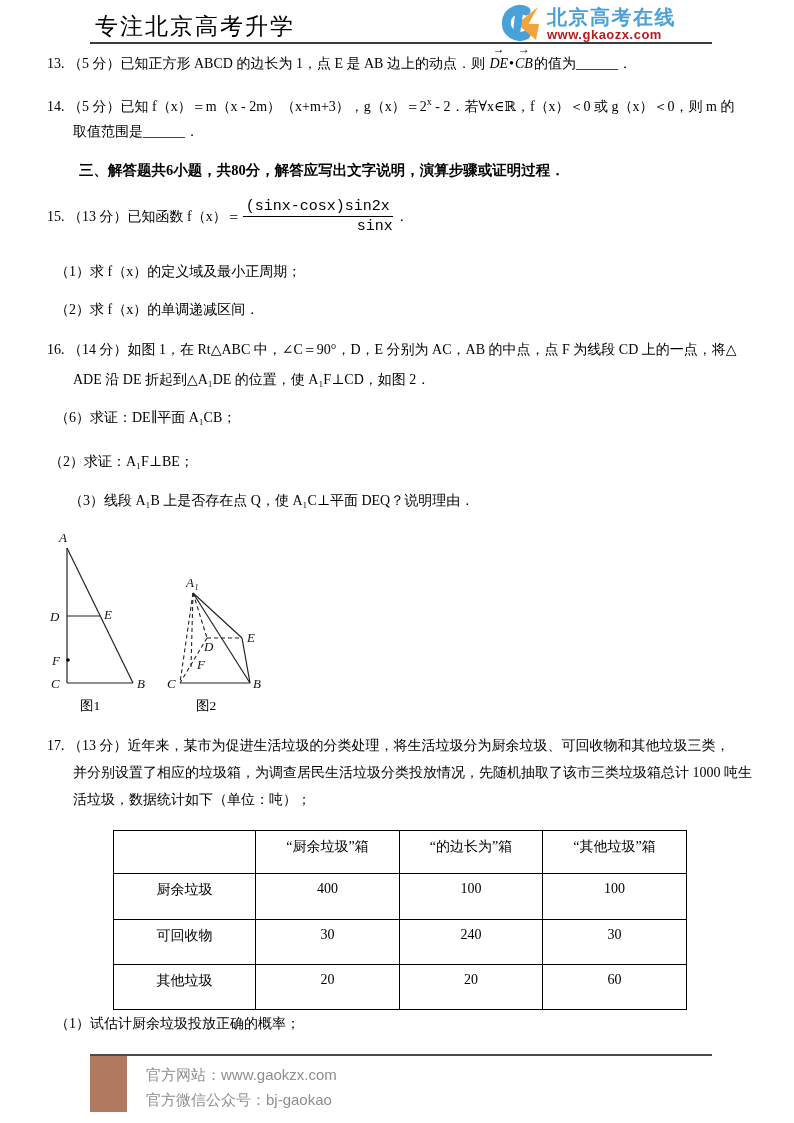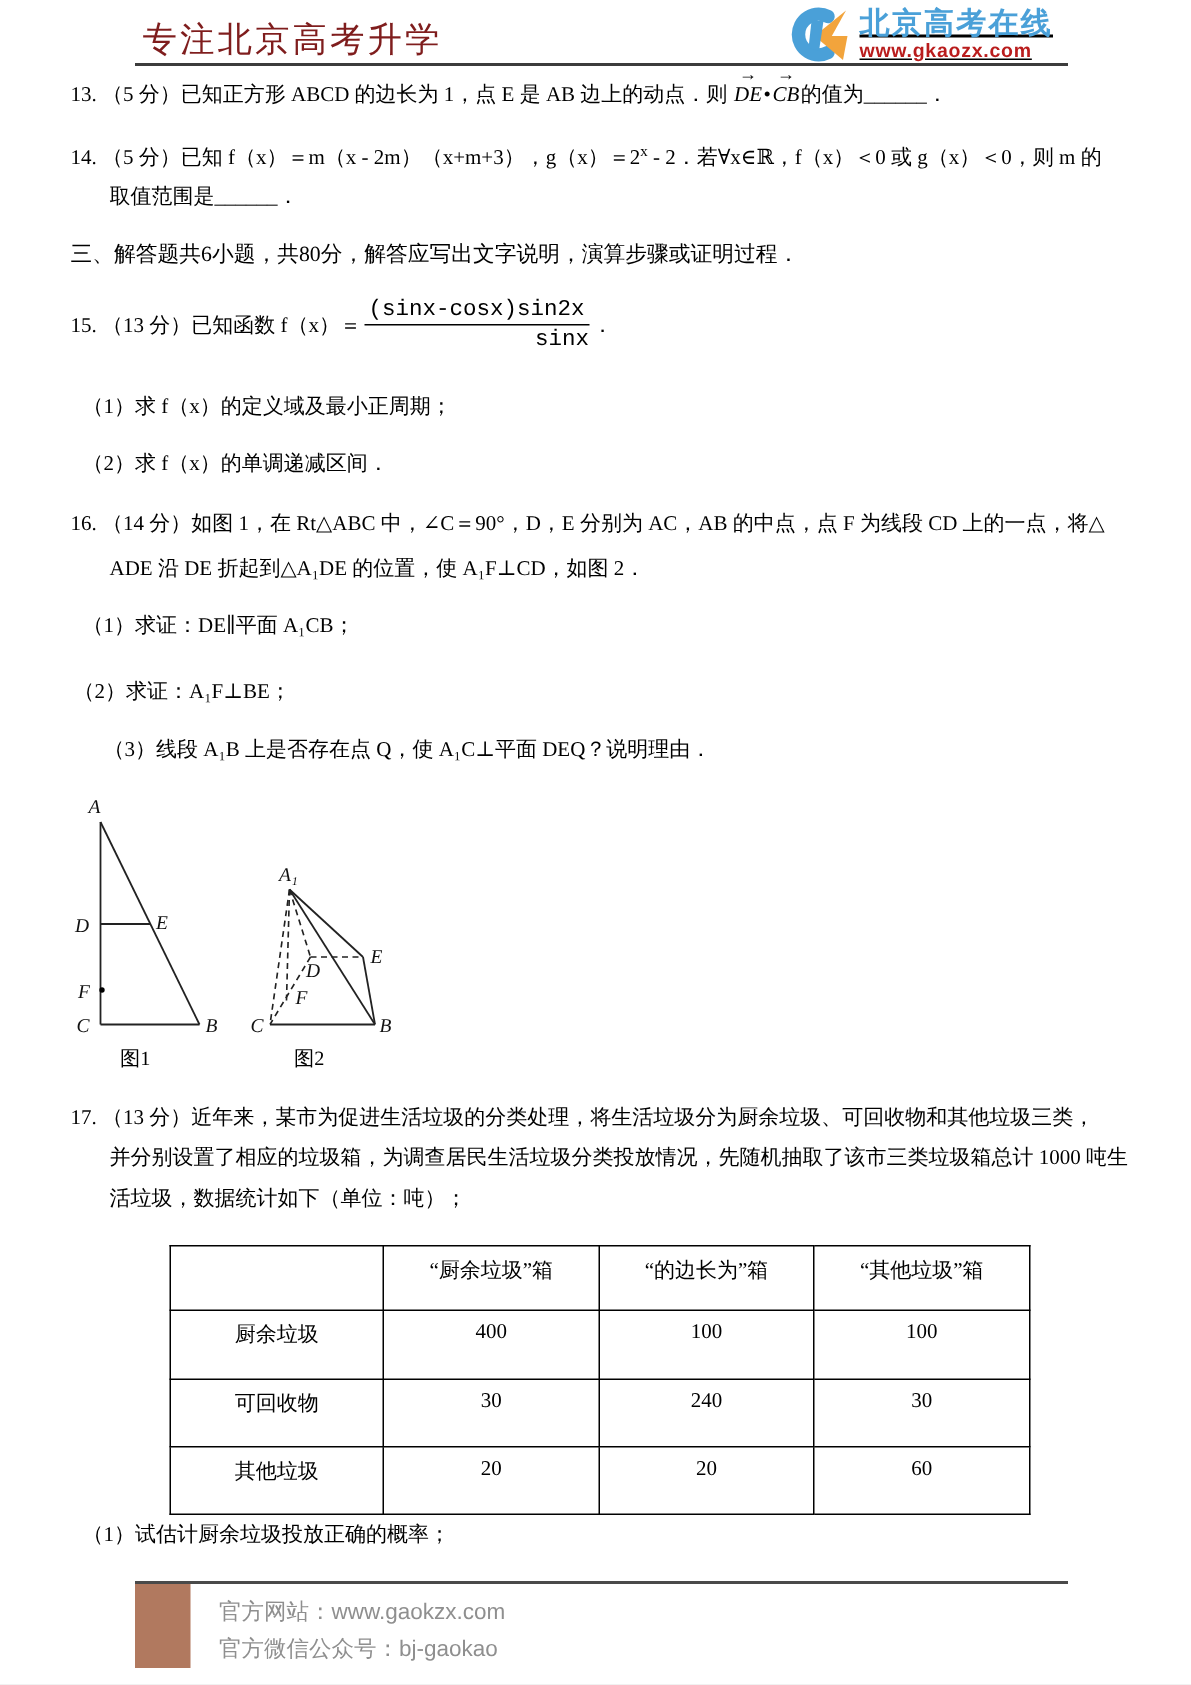--- a/index.html
+++ b/index.html
@@ -1,25 +1,25 @@
 <!DOCTYPE html>
 <html><head>
 <meta charset="utf-8">
 <style>
   html,body{margin:0;padding:0;background:#e8e8e8;}
   .page{position:relative;width:794px;height:1123px;margin:0 auto;background:#ffffff;
         font-family:"Liberation Serif","DejaVu Serif",serif;color:#000;overflow:hidden;}
   .abs{position:absolute;}
   .line{position:absolute;white-space:nowrap;font-size:14px;line-height:19px;}
-  .bold{font-weight:normal;}
+  .bold{font-weight:bold;margin-left:32px;}
   
   .tagline{position:absolute;left:95px;top:11px;font-family:"Liberation Sans","DejaVu Sans",sans-serif;
-           font-size:23px;color:#7f1d1d;letter-spacing:2px;}
+           font-size:23px;color:#000000;letter-spacing:2px;}
   .hline{position:absolute;left:90px;top:42px;width:622px;height:2px;background:#3c3c3c;}
-  .logo{position:absolute;left:522px;top:4px;display:flex;align-items:center;text-decoration:underline;}
+  .logo{position:absolute;left:496px;top:4px;display:flex;align-items:flex-end;}
   .logo-text{margin-left:5px;display:flex;flex-direction:column;}
   .logo-title{font-family:"Liberation Sans","DejaVu Sans",sans-serif;font-weight:bold;
               font-size:20px;line-height:22px;color:#4aa0d8;letter-spacing:1.5px;}
   .logo-url{font-family:"Liberation Sans","DejaVu Sans",sans-serif;font-weight:bold;
             font-size:13px;line-height:14px;color:#b91c1c;letter-spacing:.5px;}
   
   .vec{display:inline-block;position:relative;font-style:italic;margin:0 1px;}
   .vec .arr{position:absolute;top:-9px;left:0;right:0;text-align:center;
             font-size:12px;line-height:9px;font-style:normal;}
   .q15row{position:absolute;left:47px;top:198px;display:flex;align-items:center;
@@ -81,21 +81,21 @@
       <span class="num">(sinx-cosx)sin2x</span>
       <span class="den">sinx</span>
     </span>
     <span>．</span>
   </div>
   <div class="line" style="left:55px;top:262px;">（1）求 f（x）的定义域及最小正周期；</div>
   <div class="line" style="left:55px;top:300px;">（2）求 f（x）的单调递减区间．</div>
 
   <div class="line" style="left:47px;top:340px;">16. （14 分）如图 1，在 Rt△ABC 中，∠C＝90°，D，E 分别为 AC，AB 的中点，点 F 为线段 CD 上的一点，将△</div>
   <div class="line" style="left:73px;top:370px;">ADE 沿 DE 折起到△A₁DE 的位置，使 A₁F⊥CD，如图 2．</div>
-  <div class="line" style="left:55px;top:408px;">（1）求证：DE∥平面 A₁CB；</div>
+  <div class="line" style="left:55px;top:408px;">（6）求证：DE∥平面 A₁CB；</div>
   <div class="line" style="left:49px;top:452px;">（2）求证：A₁F⊥BE；</div>
   <div class="line" style="left:69px;top:491px;">（3）线段 A₁B 上是否存在点 Q，使 A₁C⊥平面 DEQ？说明理由．</div>
 
   <svg class="fig abs" style="left:46px;top:524px;" width="110" height="172" viewBox="0 0 110 172">
     <line x1="21" y1="24" x2="21" y2="159" stroke="#222" stroke-width="1.2"></line>
     <line x1="21" y1="159" x2="87" y2="159" stroke="#222" stroke-width="1.2"></line>
     <line x1="21" y1="24" x2="87" y2="159" stroke="#222" stroke-width="1.2"></line>
     <line x1="21" y1="92" x2="54" y2="92" stroke="#222" stroke-width="1.2"></line>
     <circle cx="22" cy="136" r="1.8" fill="#000"></circle>
     <text x="13" y="18">A</text>

